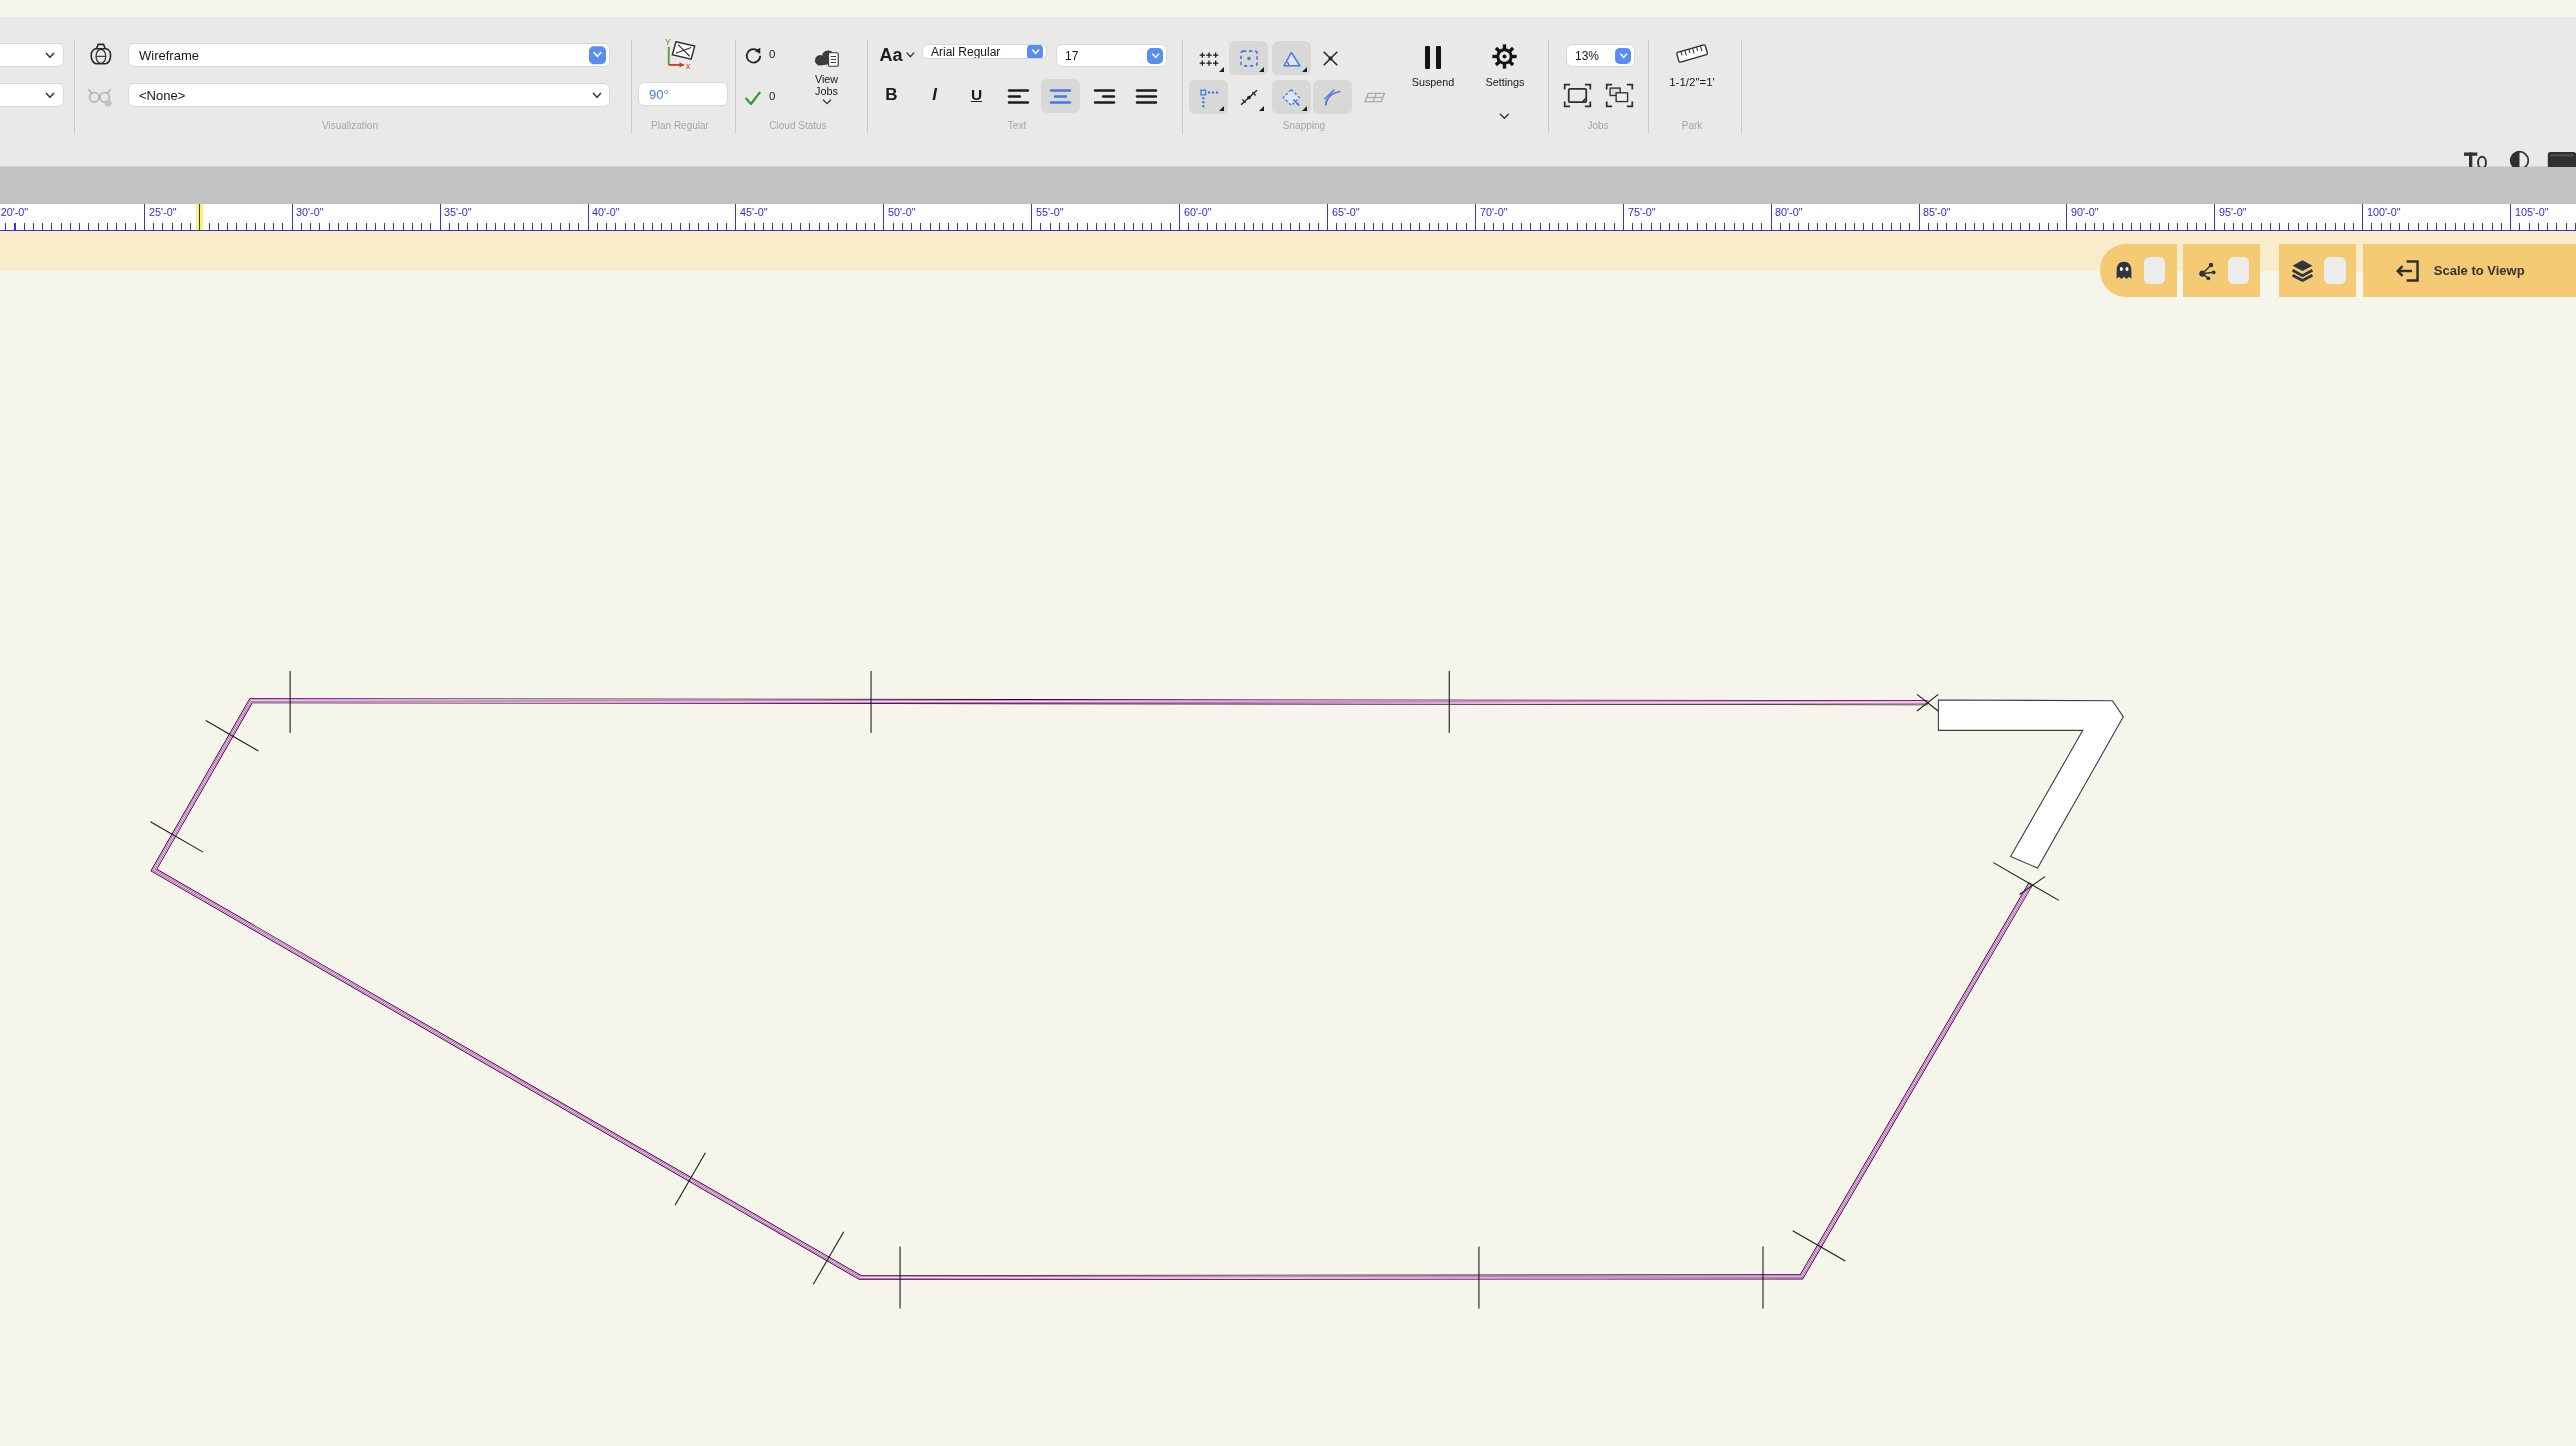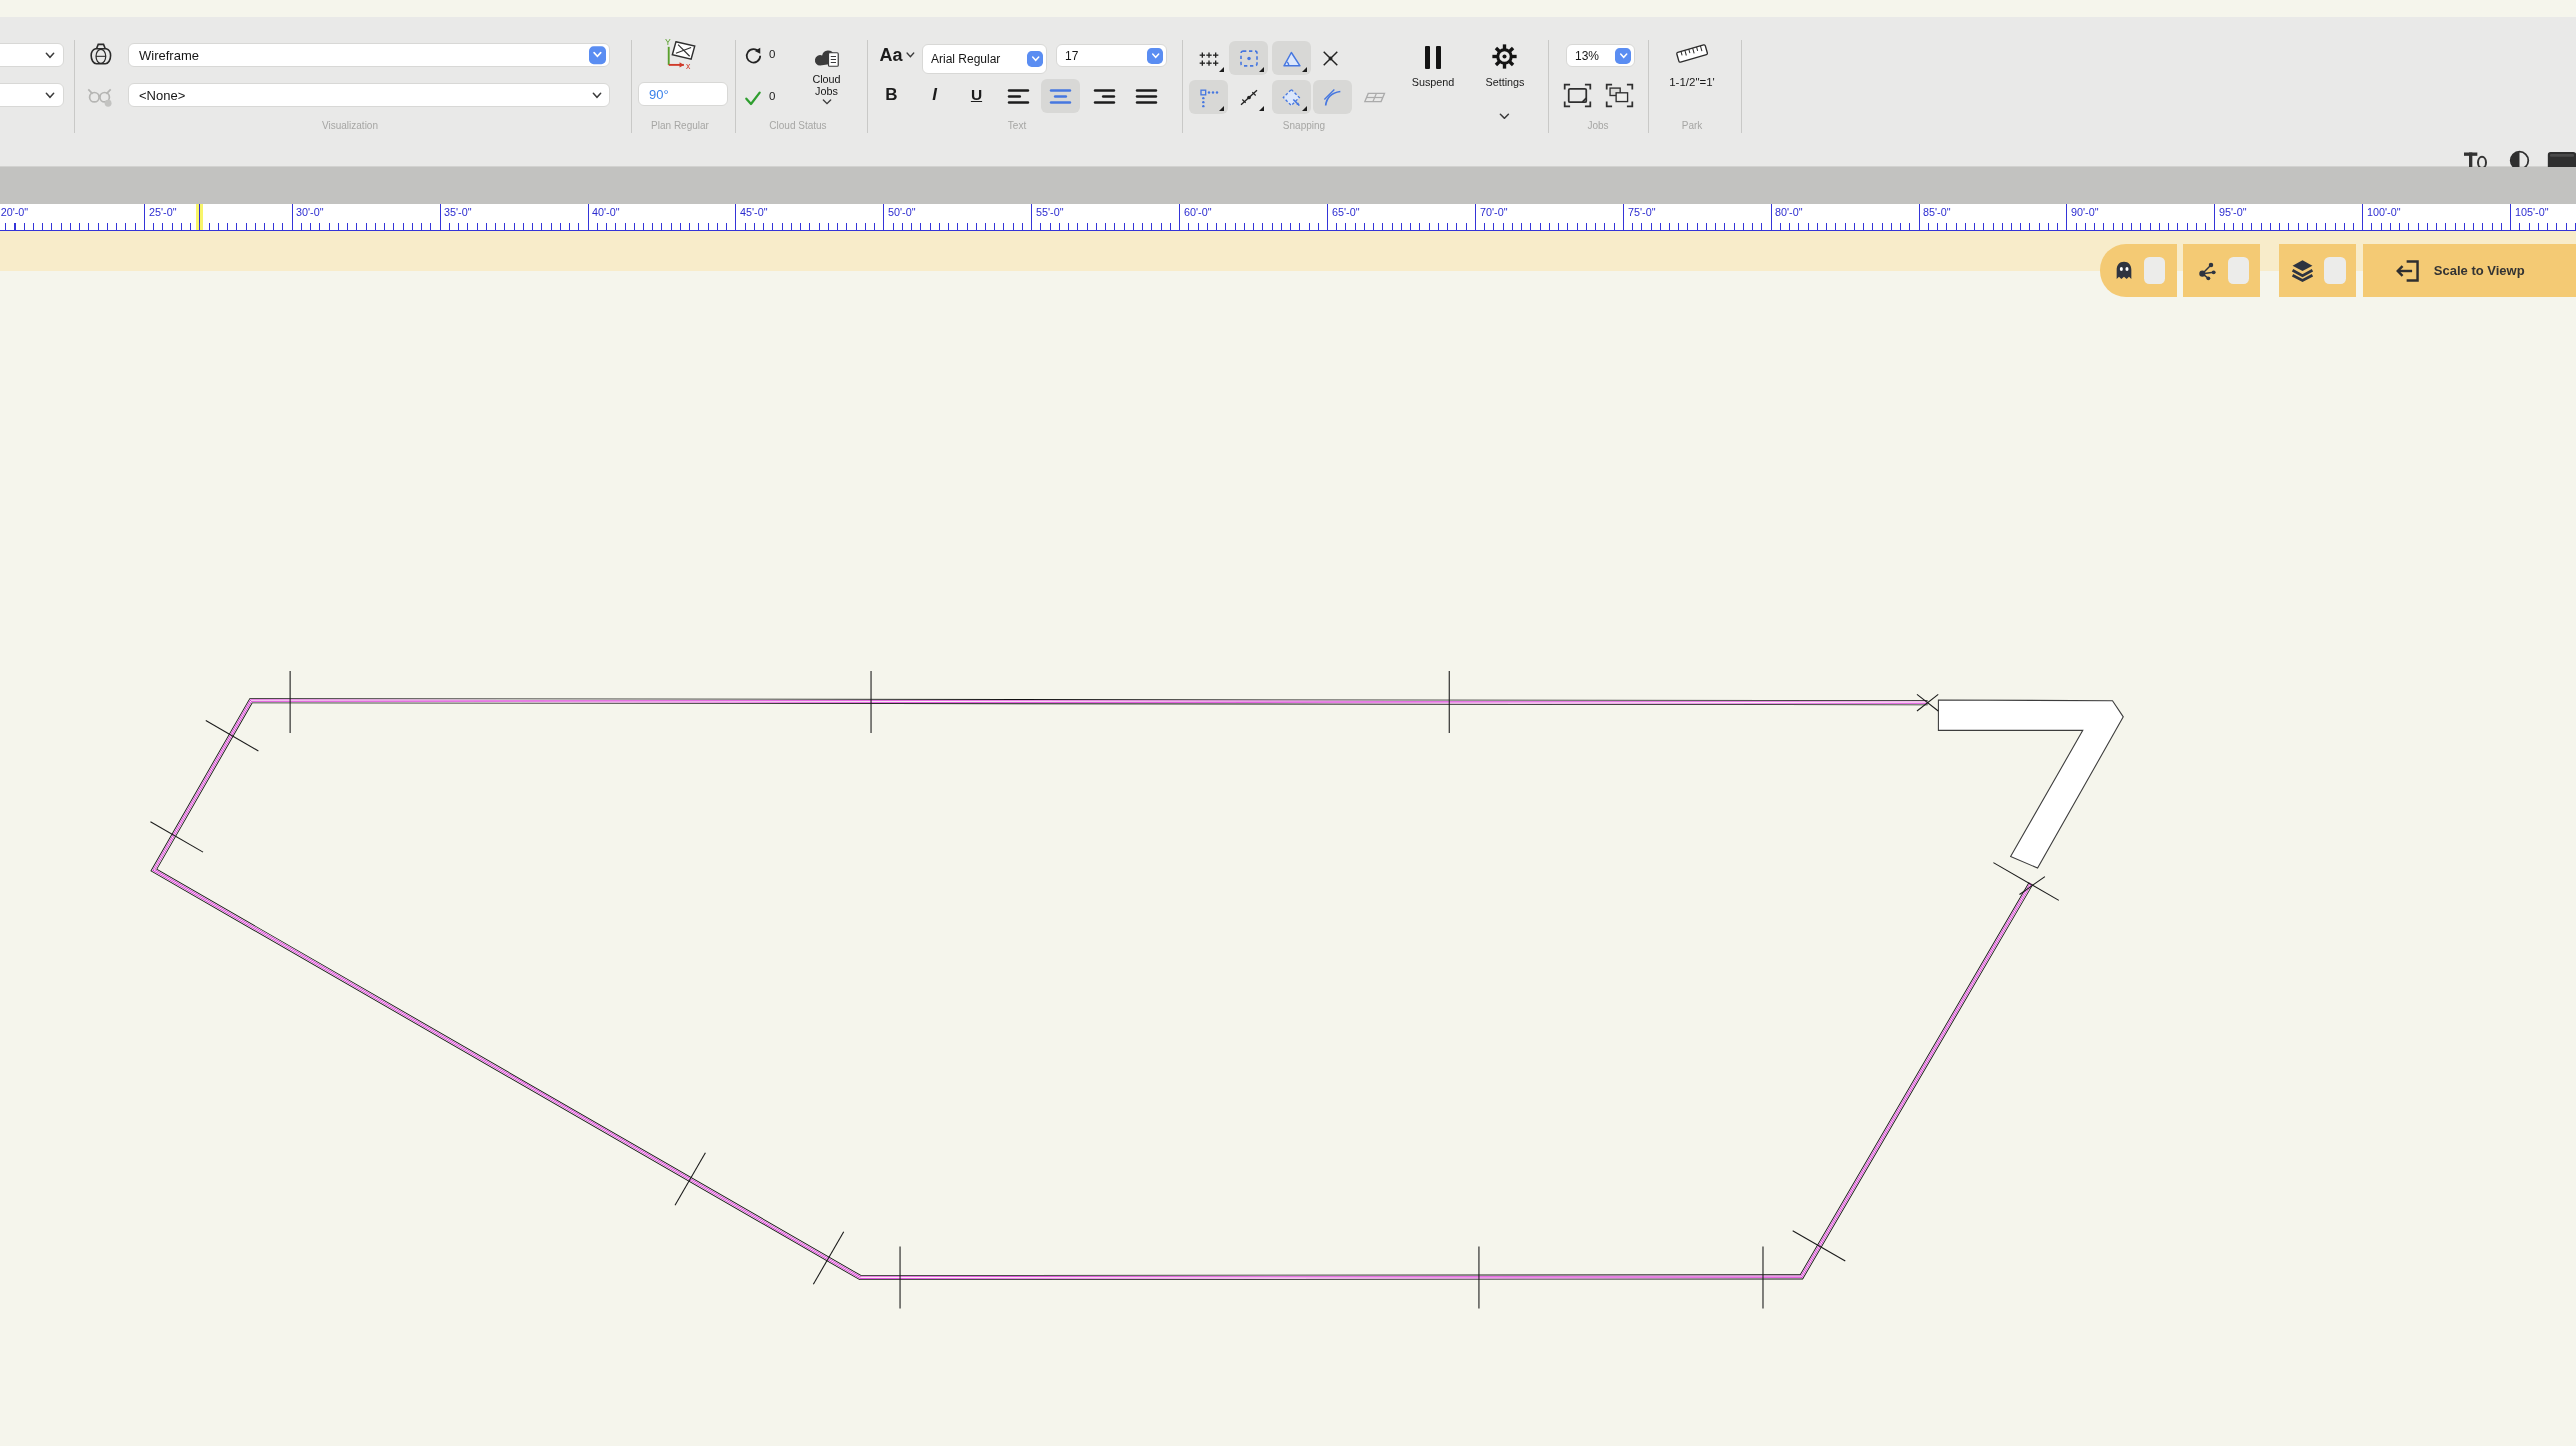--- a/index.html
+++ b/index.html
@@ -156,36 +156,36 @@
     </div>
     <div class="cnt" style="left:769px; top:73px;">0</div>
     <div class="iconbtn" style="left:797px; top:20px; width:59px; height:77px; flex-direction:column;">
       <svg width="30" height="24" viewBox="0 0 40 32">
         <path d="M11 26 a7 7 0 1 1 2.5-13.5 a8 8 0 0 1 15.5-1 a6 6 0 0 1 .5 11.8 Z" fill="#3b3b3b"></path>
         <rect x="22" y="9" width="13" height="18" rx="1.5" fill="#ffffff" stroke="#3b3b3b" stroke-width="1.6"></rect>
         <line x1="25" y1="14" x2="32" y2="14" stroke="#3b3b3b" stroke-width="1.4"></line>
         <line x1="25" y1="18" x2="32" y2="18" stroke="#3b3b3b" stroke-width="1.4"></line>
         <line x1="25" y1="22" x2="32" y2="22" stroke="#3b3b3b" stroke-width="1.4"></line>
       </svg>
-      <div style="font-size:10.8px; color:#161616; margin-top:2.7px;">Cloud</div>
+      <div style="font-size:10.8px; color:#161616; margin-top:2.7px;">View</div>
       <div style="font-size:10.8px; color:#161616;">Jobs</div>
       <svg width="10" height="6" style="margin-top:2px;" viewBox="0 0 15 9">
         <path d="M2 1.5 L7.5 7 L13 1.5" fill="none" stroke="#3a3a3a" stroke-width="2" stroke-linecap="round"></path>
         </svg>
     </div>
     <div class="seclabel" style="left:798px;">Cloud Status</div>
     <div class="sep" style="left:867px;"></div>
 
     <div class="iconbtn" style="left:876px; top:24px; width:42px; height:28px; gap:3.4px;">
       <span style="font-size:18px; font-weight:700; color:#1c1c1c;">Aa</span>
       <svg width="8.8" height="6" viewBox="0 0 13 9">
         <path d="M1.5 1.5 L6.5 7 L11.5 1.5" fill="none" stroke="#3a3a3a" stroke-width="2" stroke-linecap="round"></path>
         </svg>
     </div>
-    <div class="field" style="left:922px; top:27px; width:125px; height:30px;">
+    <div class="field" style="left:922px; top:27px; width:125px; height:15px;">
       <span class="ftext" style="font-size:12px; padding-left:8px;">Arial Regular</span>
       <span class="bluechev" style="width:16px; height:16px;">
         <svg width="9.4" height="6" viewBox="0 0 14 9">
             <path d="M2.5 1.5 L7 6.5 L11.5 1.5" fill="none" stroke="#fff" stroke-width="2.2" stroke-linecap="round"></path>
           </svg>
         </span>
     </div>
     <div class="field" style="left:1056px; top:27px; width:111px; height:23px;">
       <span class="ftext" style="font-size:12px; padding-left:8px;">17</span>
       <span class="bluechev" style="width:16px; height:16px;">

